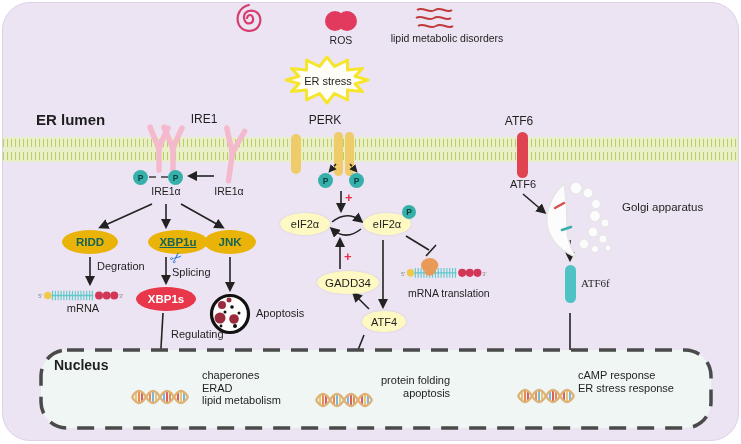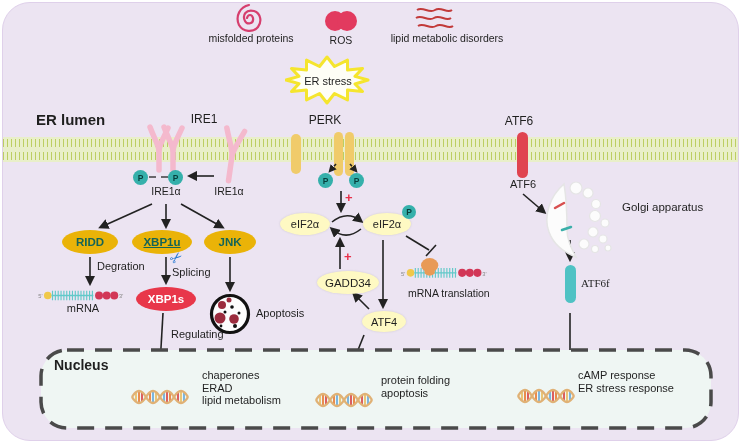--- a/index.html
+++ b/index.html
@@ -31,21 +31,20 @@
 </style>
 </head>
 <body>
 
 <div class="canvas">
   <div class="panel"></div>
 
   <svg class="abs" style="left:233px;top:2px;" width="32" height="32" viewBox="0 0 32 32">
     <path d="M16,3 C7,5 2,14 6,23 C10,30 20,31 25,25 C29,20 28,11 21,9 C13,7 9,13 12,19 C14,23 21,22 20,16 C19,12 15,12 14,16" fill="none" stroke="#D63E6E" stroke-width="2.2" stroke-linecap="round"></path>
   </svg>
-  <div class="lbl center" style="left:196px;top:32px;width:110px;font-size:10.5px;">misfolded proteins</div>
 
   <svg class="abs" style="left:322px;top:9px;" width="38" height="24" viewBox="0 0 38 24">
     <circle cx="13" cy="12" r="10" fill="#E23A5F"></circle>
       <circle cx="25" cy="12" r="10" fill="#E23A5F"></circle>
   </svg>
   <div class="lbl center" style="left:320px;top:34px;width:42px;font-size:10.5px;">ROS</div>
 
   <svg class="abs" style="left:414px;top:4px;" width="40" height="28" viewBox="0 0 40 28">
     <path d="M3,6 C9,2 15,10 21,6 C27,2 33,10 38,6" fill="none" stroke="#C23A3A" stroke-width="2"></path>
     <path d="M2,14 C8,10 14,18 20,14 C26,10 32,18 37,14" fill="none" stroke="#C23A3A" stroke-width="2"></path>
@@ -145,21 +144,21 @@
     </g>
 
     <g transform="translate(38,347)">
       <rect x="3" y="3" width="670" height="78" rx="26" fill="#EFF6F3" stroke="#4A4A4A" stroke-width="3.5" stroke-dasharray="17 11"></rect>
     </g>
   </svg>
 
   <div class="tealellipse" style="left:62px;top:230px;width:56px;height:24px;">
       <span>RIDD</span>
     </div>
-  <div class="tealellipse" style="left:132px;top:230px;width:60px;height:24px;text-decoration:underline;">
+  <div class="tealellipse" style="left:148px;top:230px;width:60px;height:24px;text-decoration:underline;">
       <span>XBP1u</span>
     </div>
   <div class="tealellipse" style="left:204px;top:230px;width:52px;height:24px;">
       <span>JNK</span>
     </div>
 
   <div class="lbl" style="left:97px;top:260px;">Degration</div>
 
   <svg class="abs" style="left:38px;top:286px;" width="86" height="19" viewBox="0 0 90 20">
     <text x="0" y="13" font-size="6" fill="#888">5'</text>
@@ -329,21 +328,21 @@
       <line x1="34" y1="6" x2="34" y2="16" stroke="#6FAEDC"></line>
         <line x1="40" y1="6" x2="40" y2="16" stroke="#E8813C"></line>
       <line x1="48" y1="6" x2="48" y2="16" stroke="#D94F4F"></line>
         <line x1="54" y1="6" x2="54" y2="16" stroke="#6FAEDC"></line>
     </g>
     <g fill="none" stroke="#E0B175" stroke-width="2.4">
       <path d="M2,11 Q9,-1 16,11 Q23,23 30,11 Q37,-1 44,11 Q51,23 58,11"></path>
       <path d="M2,11 Q9,23 16,11 Q23,-1 30,11 Q37,23 44,11 Q51,-1 58,11"></path>
     </g>
   </svg>
-  <div class="genes" style="left:381px;top:374px;line-height:14.5px;">
+  <div class="genes" style="left:381px;top:374px;line-height:14.5px;text-align:right;">
     <div class="lbl" style="position:static;">protein folding</div>
     <div class="lbl" style="position:static;">apoptosis</div>
   </div>
 
   <svg class="abs" style="left:516px;top:385px;" width="60" height="22" viewBox="0 0 60 22">
     <g stroke-width="1.8">
       <line x1="9" y1="4" x2="9" y2="18" stroke="#E8813C"></line>
         <line x1="23" y1="4" x2="23" y2="18" stroke="#6FAEDC"></line>
       <line x1="37" y1="4" x2="37" y2="18" stroke="#D94F4F"></line>
         <line x1="51" y1="4" x2="51" y2="18" stroke="#E8C06A"></line>

